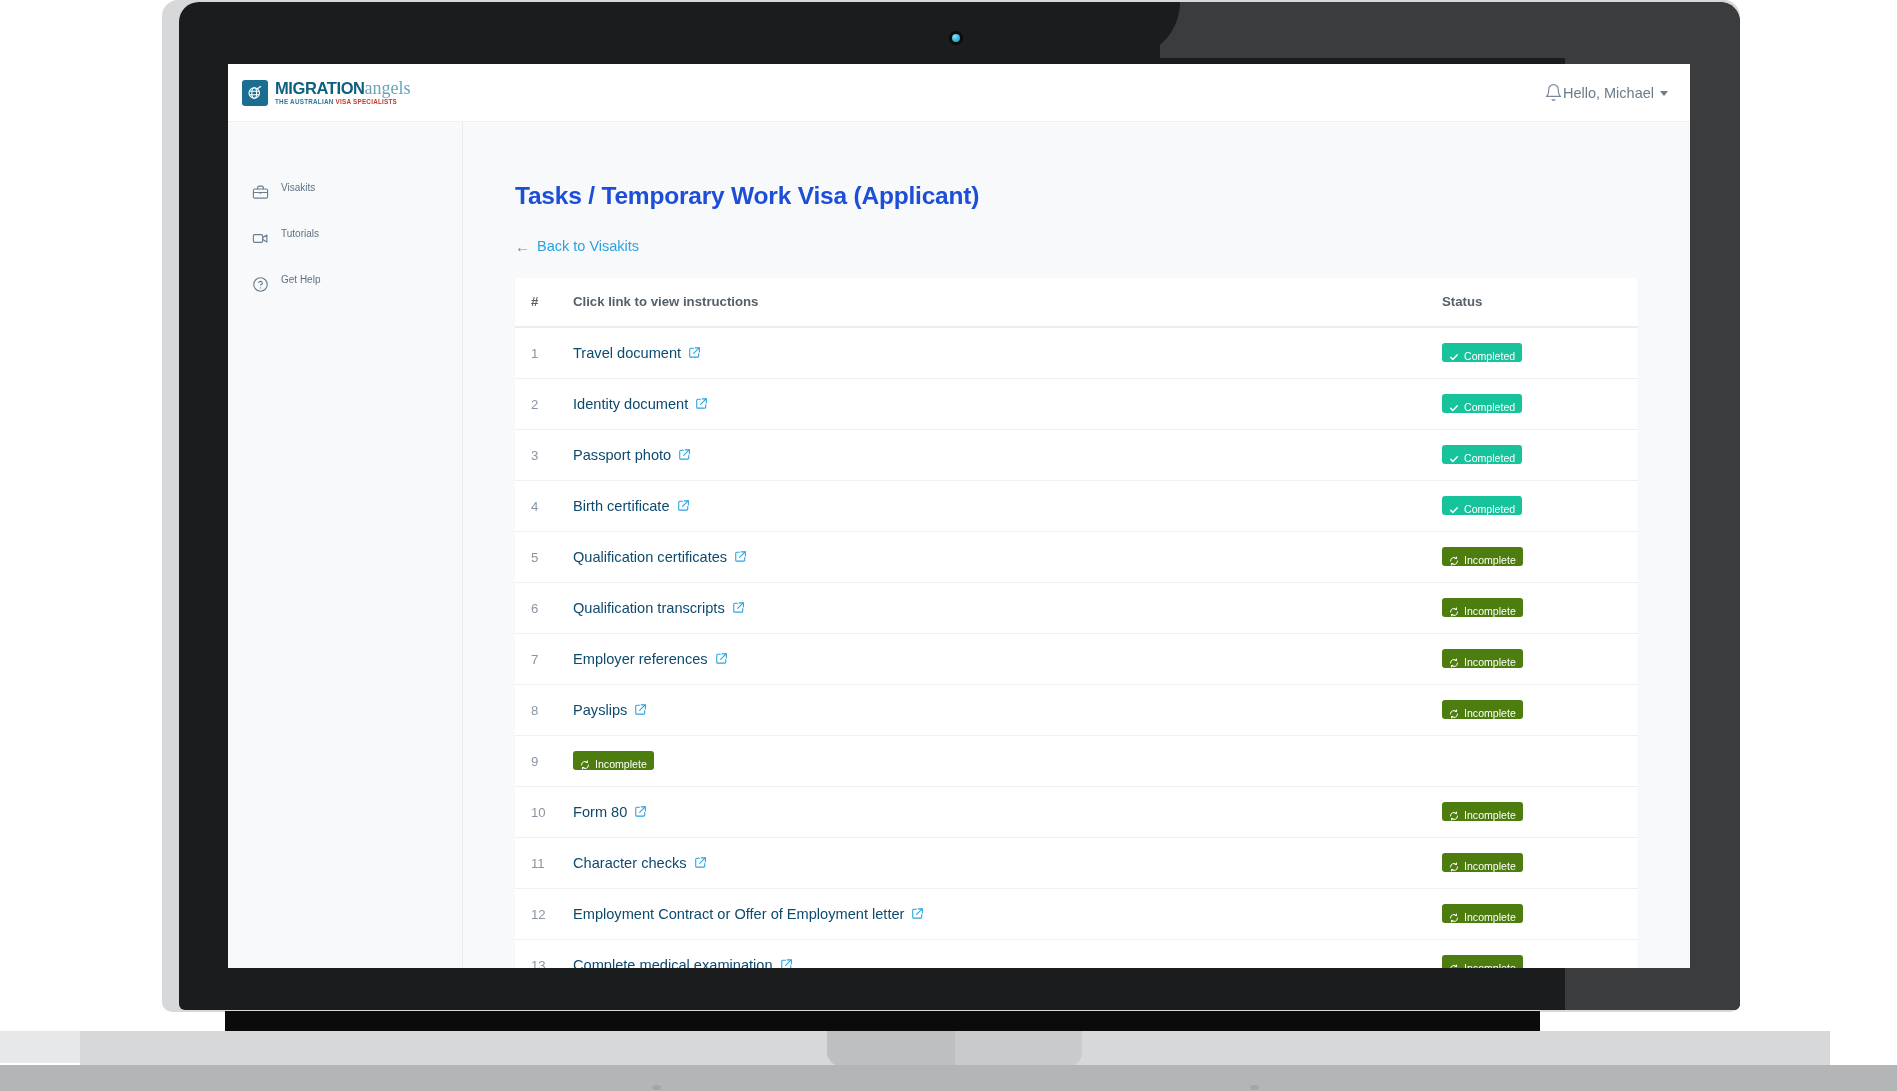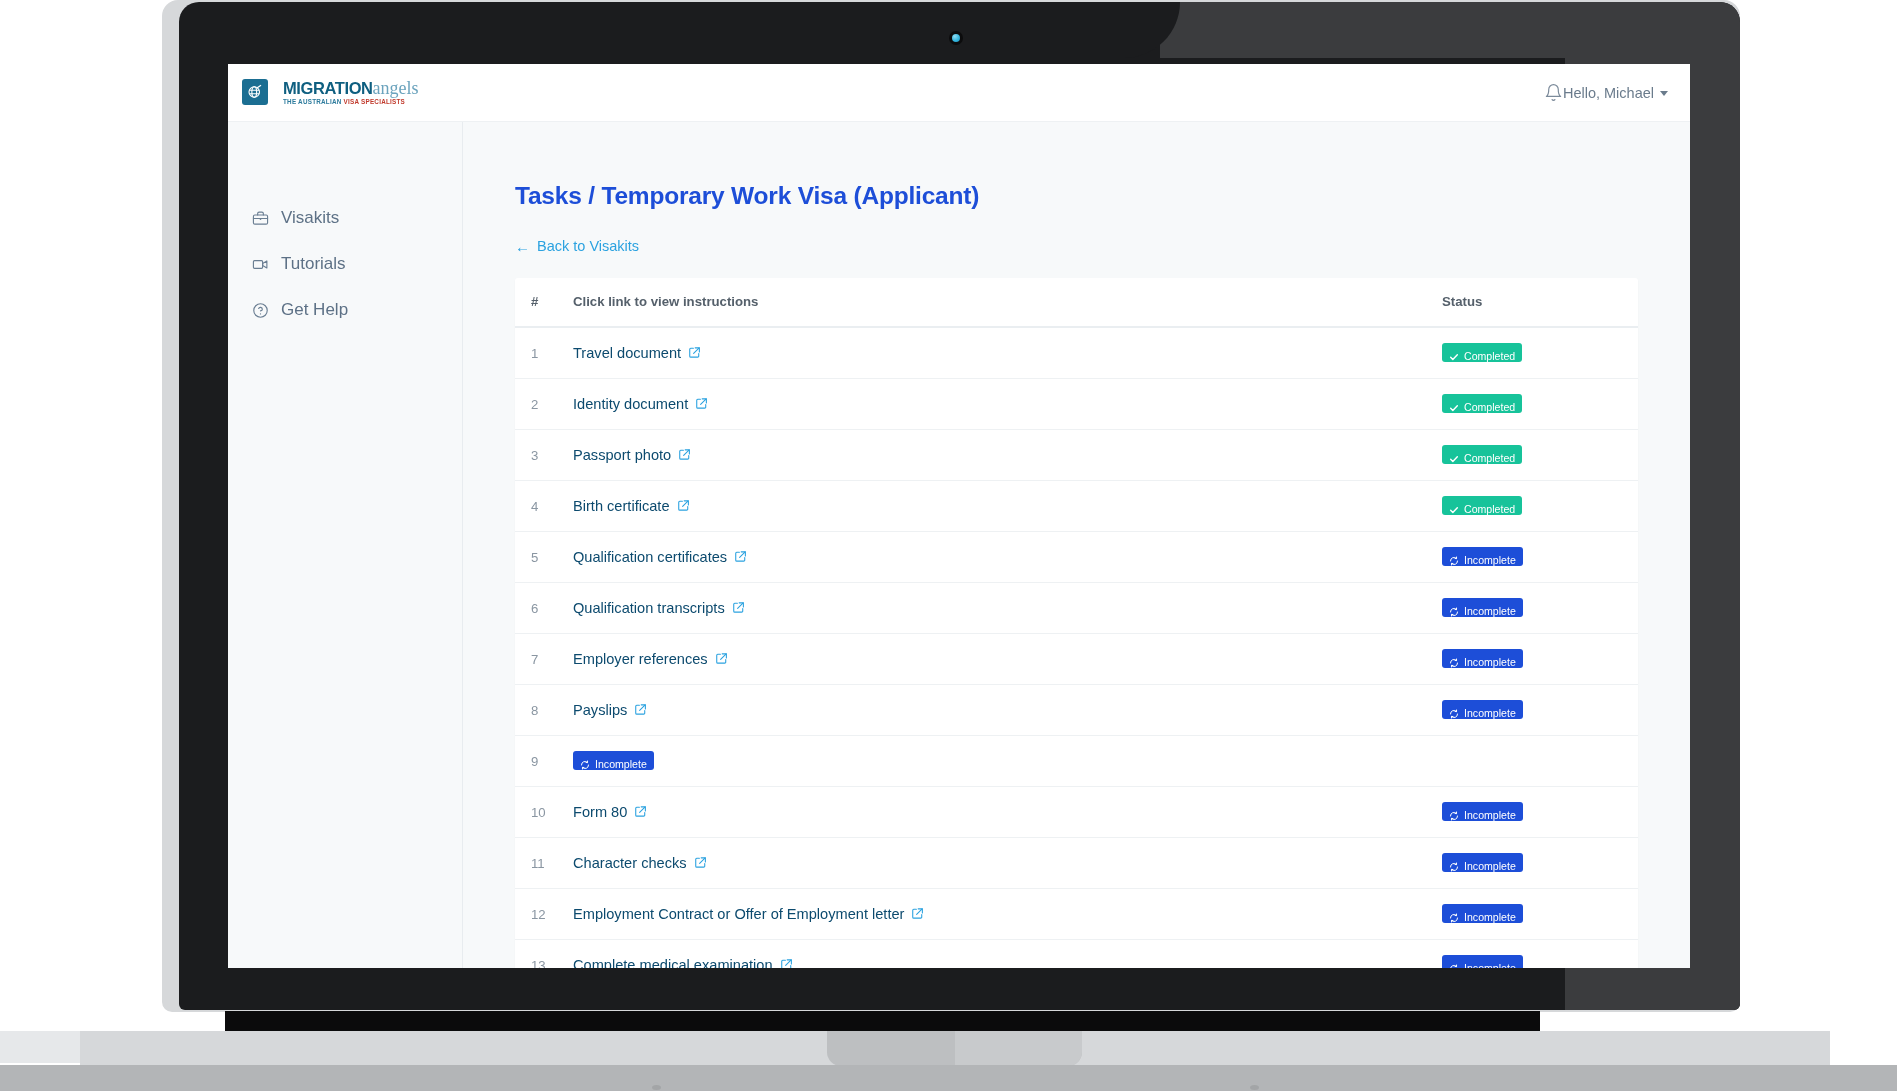--- a/index.html
+++ b/index.html
@@ -125,21 +125,21 @@
   
   .app-topbar {
     height: 58px;
     background: #ffffff;
     display: flex;
     align-items: center;
     justify-content: space-between;
     padding: 0 22px 0 14px;
     border-bottom: 1px solid #eef1f3;
   }
-  .brand { display: flex; align-items: flex-start; gap: 15px; }
+  .brand { display: flex; align-items: flex-end; gap: 7px; }
   .brand-mark {
     width: 26px; height: 26px;
     background: #1b6e92;
     border-radius: 3px;
     display: flex; align-items: center; justify-content: center;
     flex: 0 0 auto;
   }
   .brand-text { line-height: 1; }
   .brand-row1 {
     font-size: 16.5px; font-weight: 700; letter-spacing: -0.4px;
@@ -172,25 +172,25 @@
   .app-body { display: flex; height: 846px; }
 
   .sidebar {
     width: 235px;
     background: #f7f9fa;
     border-right: 1px solid #e8ecef;
     padding-top: 60px;
     flex: 0 0 auto;
   }
   .side-item {
-    display: flex; align-items: flex-end; gap: 11px;
+    display: flex; align-items: flex-start; gap: 11px;
     padding: 0 0 0 22px;
     height: 46px;
     color: #5d7186;
-    font-size: 17px;
+    font-size: 10px;
     cursor: pointer;
   }
   .side-icon { width: 20px; height: 20px; display:flex; align-items:center; justify-content:center; color:#6a7e92; flex:0 0 auto; }
 
   .content {
     flex: 1 1 auto;
     background: #f7f9fa;
     padding: 44px 52px 0 52px;
     overflow: hidden;
   }
@@ -250,21 +250,21 @@
   .badge {
     display: inline-flex; align-items: flex-end; gap: 5px;
     height: 19px;
     padding: 0 7px;
     border-radius: 3px;
     font-size: 10.6px;
     color: #ffffff;
     white-space: nowrap;
   }
   .badge.completed { background: #17c39a; }
-  .badge.incomplete { background: #1d4ed8; }
+  .badge.incomplete { background: #4d7c0f; }
   .badge-ico { display:inline-flex; align-items:center; }
 </style>
 </head>
 <body>
 
 <div id="laptop-mockup">
 
   <div class="lid-outer"></div>
   <div class="lid-body"></div>
   <div class="lid-shade"></div>

